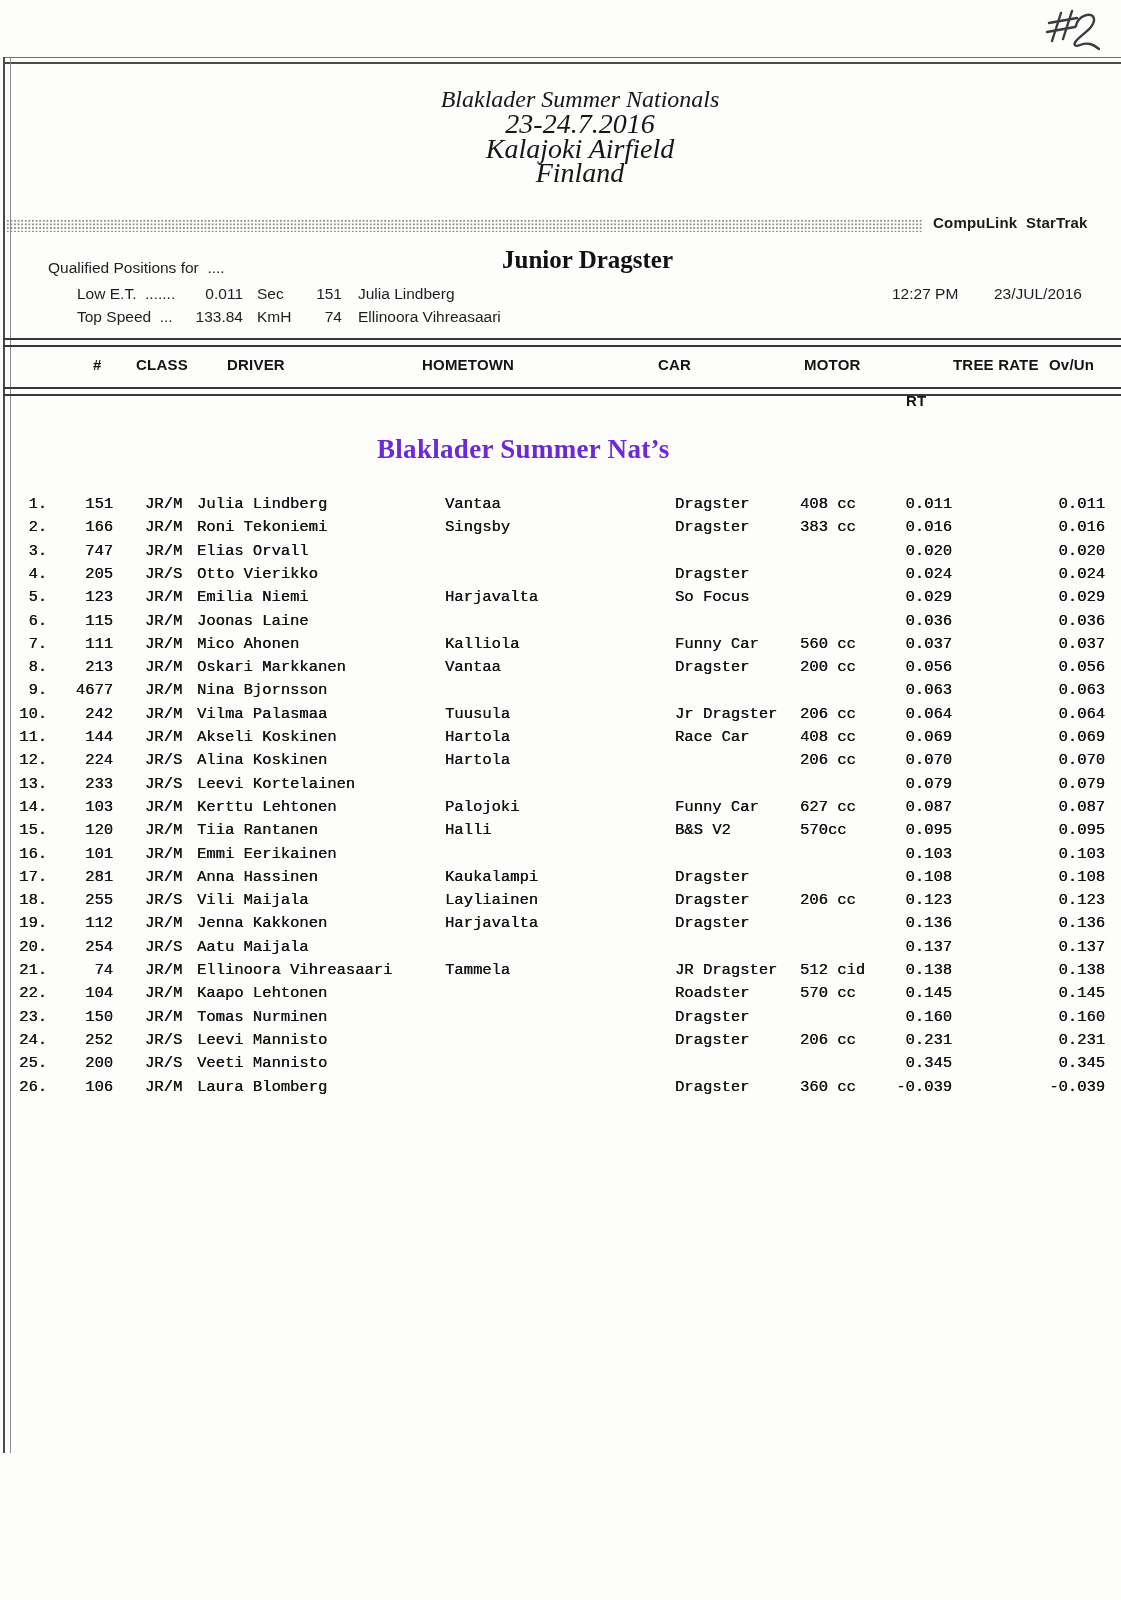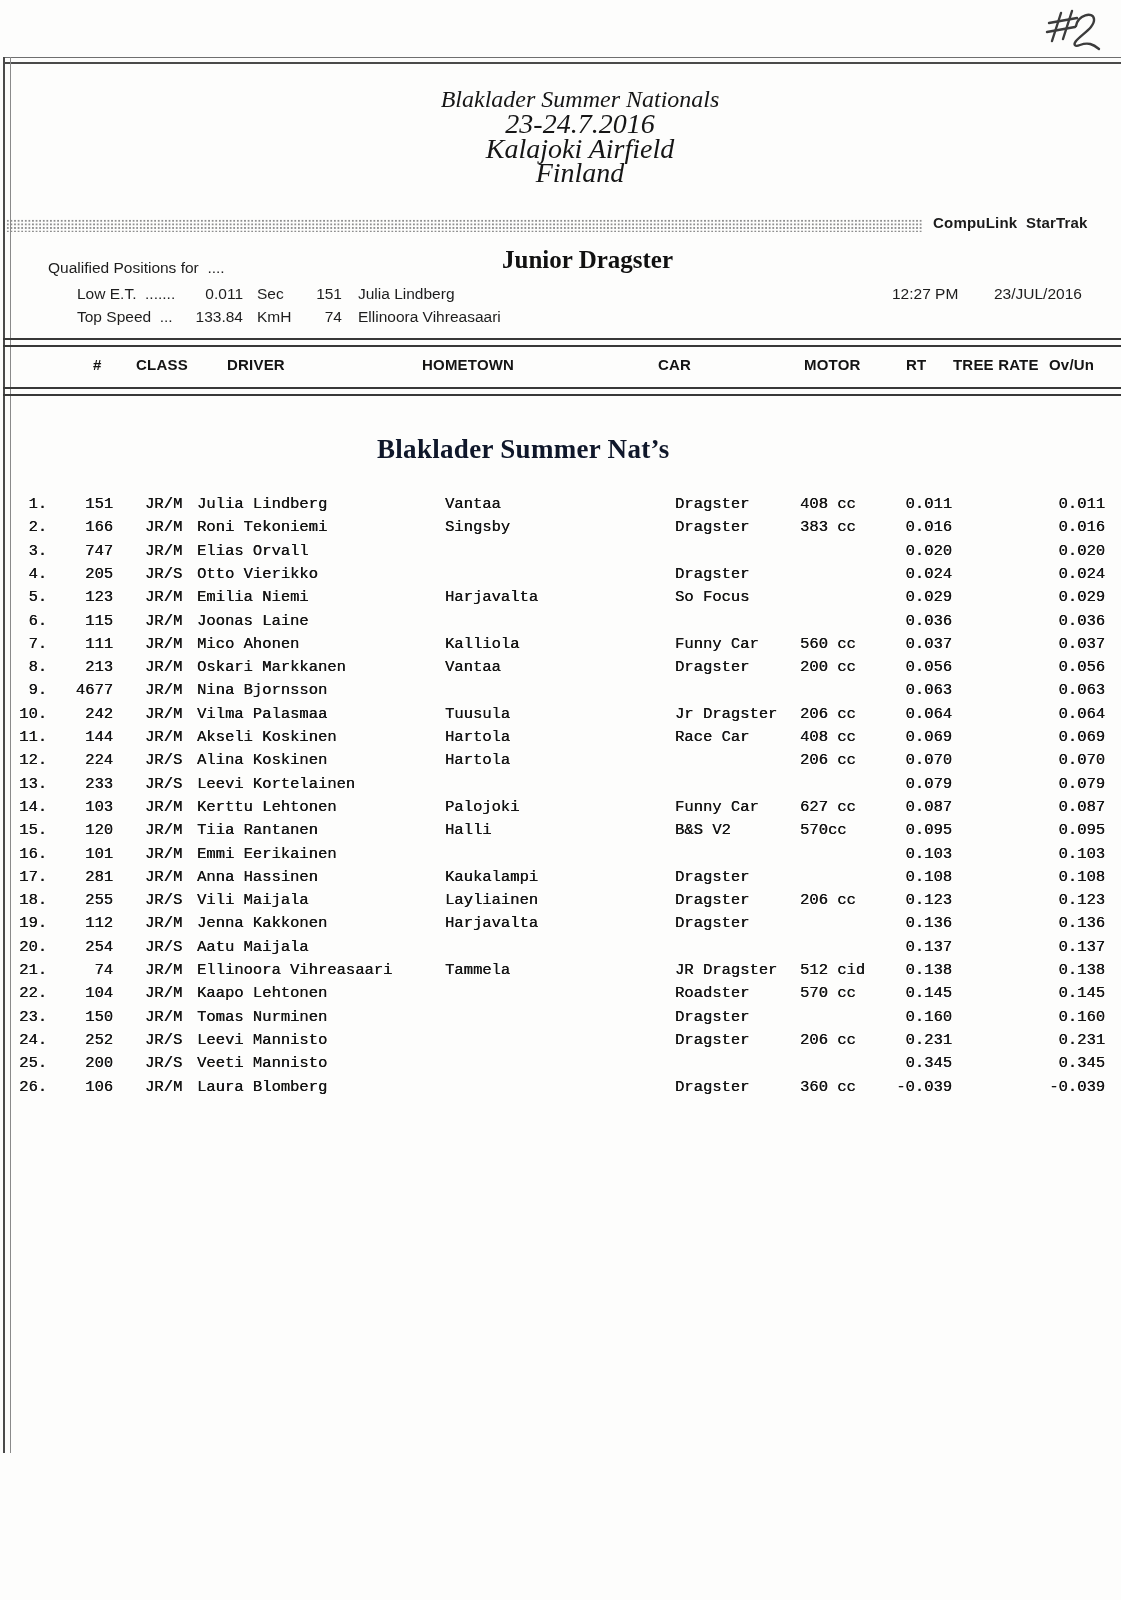--- a/index.html
+++ b/index.html
@@ -47,25 +47,25 @@
   .val{left:185px;width:58px;text-align:right;}
   .unit{left:257px;}
   .carnum{left:308px;width:34px;text-align:right;}
   .drvname{left:358px;}
   .time{left:892px;top:285px;}
   .date{left:994px;top:285px;}
   
   .th{position:absolute;top:356px;font-size:15px;font-weight:bold;color:#141414;
     letter-spacing:0.2px;white-space:pre;}
   .th-0{left:93px;}.th-1{left:136px;}.th-2{left:192px;margin-left:35px;}.th-3{left:422px;}
-  .th-4{left:658px;}.th-5{left:804px;}.th-6{left:906px;}.th-7{left:953px;}
+  .th-4{left:658px;}.th-5{left:804px;}.th-6{left:906px;margin-top:36px;}.th-7{left:953px;}
   .th-8{left:1049px;}
   
   .section-title{position:absolute;left:377px;top:434px;
-    font-family:"Liberation Serif",serif;font-weight:bold;font-size:27px;color:#0f172a;
+    font-family:"Liberation Serif",serif;font-weight:bold;font-size:27px;color:#6d28d9;
     letter-spacing:0.3px;}
   
   .trow{position:absolute;left:0;width:1121px;height:23px;line-height:21px;
     font-family:"Liberation Mono",monospace;font-size:15.5px;color:#141414;}
   .cell{position:absolute;white-space:pre;text-shadow:0.3px 0 0 #141414;}
   .c-pos{left:11px;width:36px;text-align:right;}
   .c-num{left:63px;width:50px;text-align:right;}
   .c-cls{left:145px;text-align:center;}
   .c-driver{left:197px;}
   .c-hometown{left:445px;}

